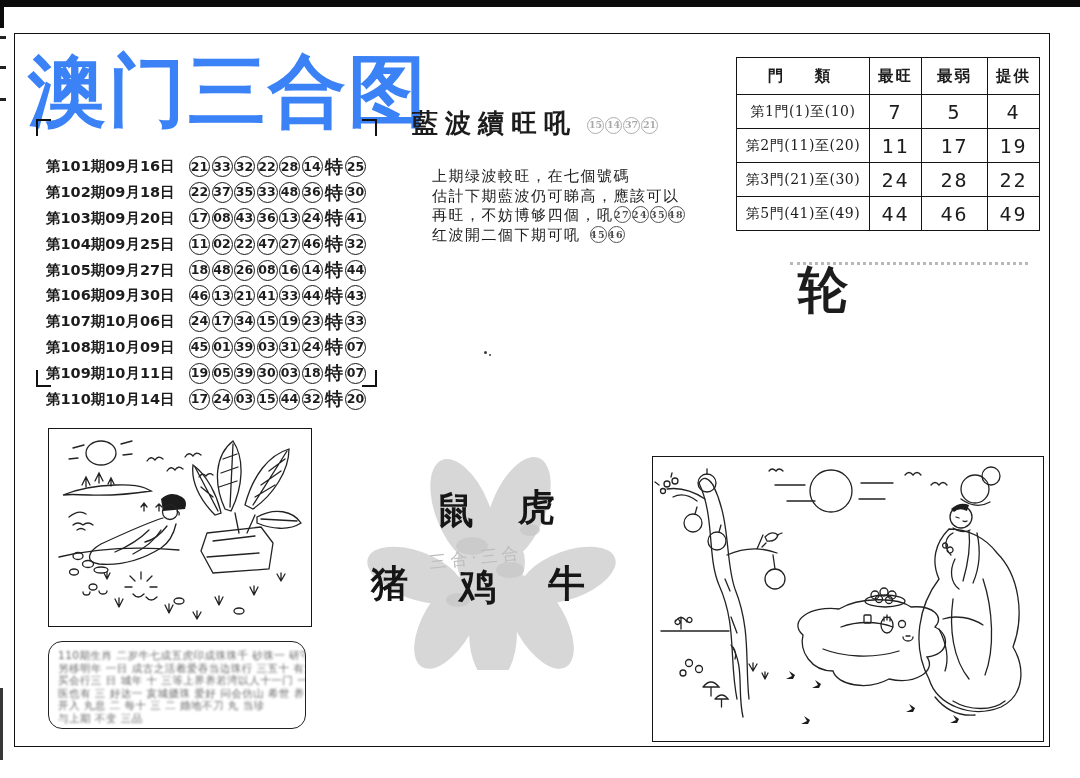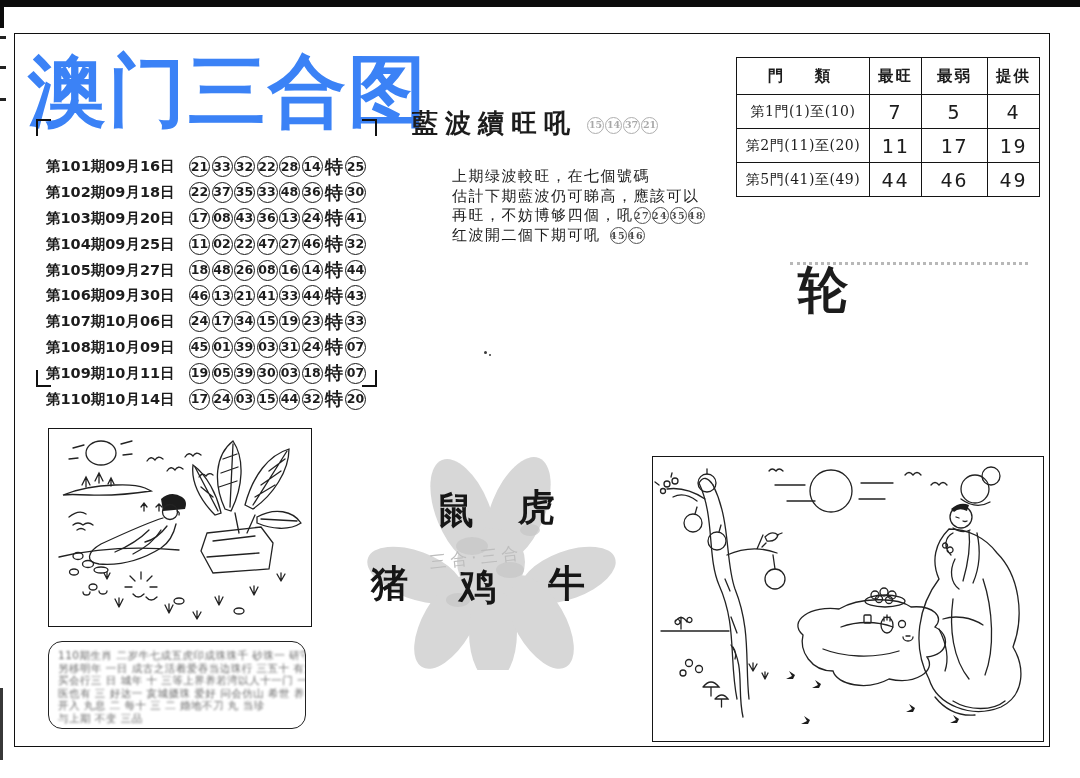--- a/index.html
+++ b/index.html
@@ -35,21 +35,21 @@
 
   
   .tips-head{position:absolute;left:412px;top:106px;display:flex;align-items:center;}
   .tips-head .txt{font-size:26px;font-weight:700;letter-spacing:7px;}
   .ball-sm{width:17px;height:17px;box-sizing:border-box;border:1.4px solid #2a2a2a;border-radius:50%;
            display:inline-flex;align-items:center;justify-content:center;font-size:9.5px;font-weight:700;
            margin-right:1px;background:#fff;line-height:1;}
   .faint{opacity:.38;}
   .semi{opacity:.8;}
   .tips-body{position:absolute;left:432px;top:167px;}
-  .tip-line{display:flex;align-items:center;height:19.6px;font-size:15px;letter-spacing:1.5px;white-space:nowrap;margin-left:20px;}
+  .tip-line{display:flex;height:19.6px;font-size:15px;letter-spacing:1.5px;white-space:nowrap;}
   .tip-gap{width:9px;}
 
   
   .gate-table{position:absolute;left:736px;top:57px;border-collapse:collapse;}
   .gate-table th,.gate-table td{border:1.6px solid #141414;text-align:center;padding:0;background:#fff;}
   .gate-table th{height:36px;font-size:15.5px;font-weight:600;letter-spacing:2px;}
   .gate-table th.c-gate{width:132px;letter-spacing:8px;}
   .gate-table col.c1{width:132px;} .gate-table col.c2{width:52px;}
   .gate-table col.c3{width:66px;} .gate-table col.c4{width:52px;}
   .gate-table td{height:33px;}
@@ -262,20 +262,26 @@
           <td class="g">第1門(1)至(10)</td>
           <td class="n">7</td>
           <td class="n">5</td>
           <td class="n">4</td>
         </tr>
         <tr>
           <td class="g">第2門(11)至(20)</td>
           <td class="n">11</td>
           <td class="n">17</td>
           <td class="n">19</td>
+        </tr>
+        <tr>
+          <td class="g">第3門(21)至(30)</td>
+          <td class="n">24</td>
+          <td class="n">28</td>
+          <td class="n">22</td>
         </tr>
         <tr>
           <td class="g">第5門(41)至(49)</td>
           <td class="n">44</td>
           <td class="n">46</td>
           <td class="n">49</td>
         </tr>
       </tbody>
   </table>
   <div class="gate-dashes"></div>

